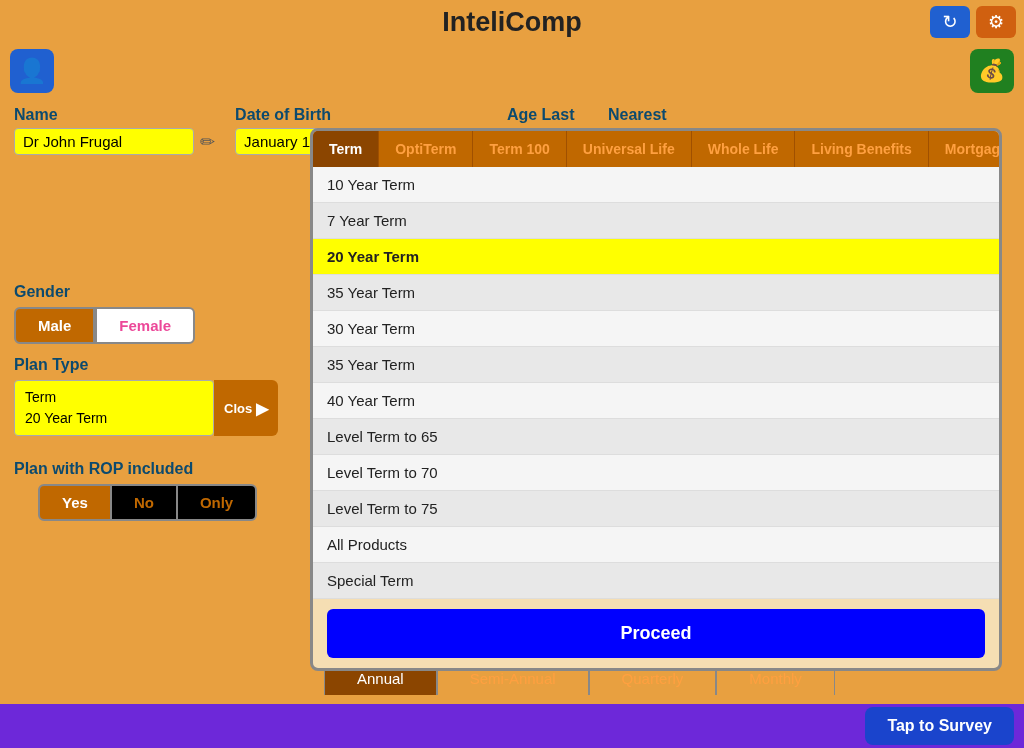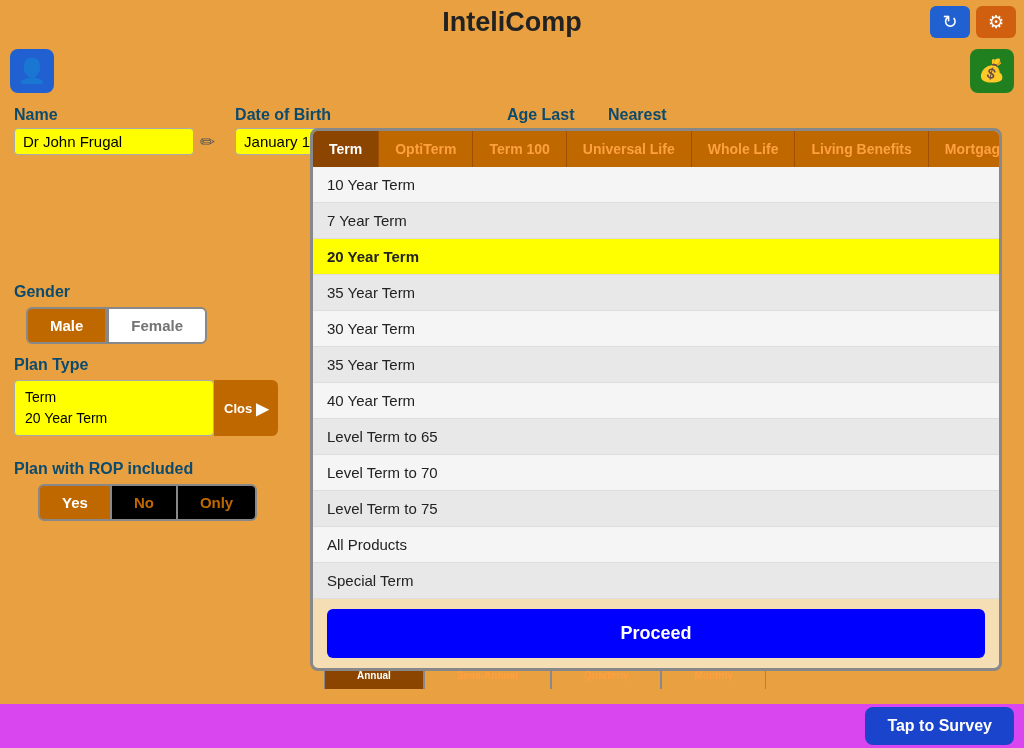--- a/index.html
+++ b/index.html
@@ -140,24 +140,24 @@
       display: flex;
       margin-top: 6px;
     }
     .toggle-btn {
       padding: 8px 22px;
       font-size: 15px;
       font-weight: bold;
       border: 2px solid #888;
       cursor: pointer;
     }
-    .toggle-btn-left { border-radius: 6px 0 0 6px; margin-left: 12px; }
+    .toggle-btn-left { border-radius: 6px 0 0 6px; }
     .toggle-btn-right { border-radius: 0 6px 6px 0; }
     .toggle-active { background: #c06800; color: white; }
-    .toggle-inactive { background: white; color: #737373; }
+    .toggle-inactive { background: white; color: #ec4899; }
 
     
     #plan-type-section { margin-top: 12px; }
     .plan-type-box {
       background: yellow;
       border: 1px solid #aaa;
       border-radius: 4px;
       padding: 6px 10px;
       font-size: 14px;
       min-width: 200px;
@@ -241,22 +241,22 @@
       margin: 10px 14px;
       border: none;
       border-radius: 6px;
       padding: 14px;
       font-size: 18px;
       font-weight: bold;
       cursor: pointer;
     }
     .freq-tab {
       padding: 8px 32px;
-      font-size: 10px;
-      font-weight: bold;
+      font-size: 15px;
+      font-weight: normal;
       cursor: pointer;
       border-radius: 6px 6px 0 0;
       border: 1px solid #888;
       border-bottom: none;
       color: #ffa040;
     }
     .freq-tab-active {
       background: #8b4500;
       color: white;
     }
@@ -265,21 +265,21 @@
       color: #ffa040;
     }
 
     
     #bottom-bar {
       position: absolute;
       bottom: 0;
       left: 0;
       right: 0;
       height: 44px;
-      background: #d946ef;
+      background: #6d28d9;
       display: flex;
       align-items: center;
       justify-content: flex-end;
       padding: 0 10px;
     }
     #tap-survey-btn {
       background: #1a44cc;
       color: white;
       border: none;
       border-radius: 8px;

